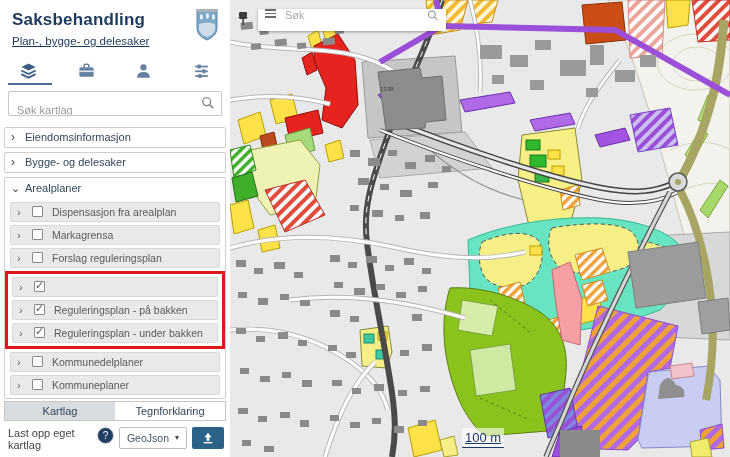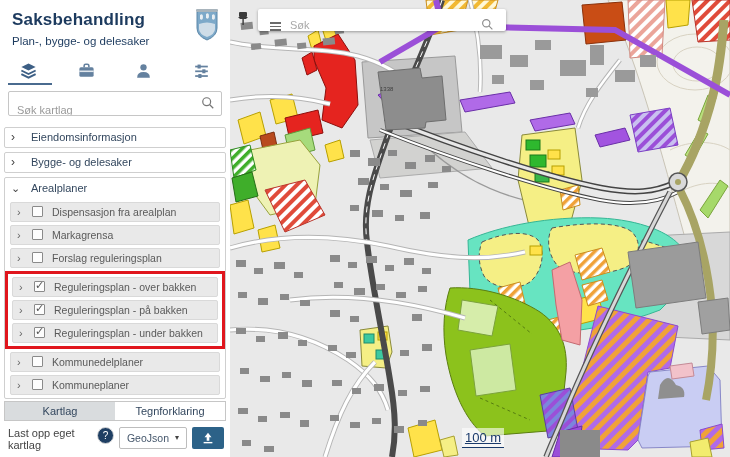--- a/index.html
+++ b/index.html
@@ -5,40 +5,40 @@
   * { margin:0; padding:0; box-sizing:border-box; }
   html,body { width:730px; height:457px; overflow:hidden; background:#fff;
               font-family:"Liberation Sans", sans-serif; }
   .app { display:flex; width:730px; height:457px; }
 
   
   .sidebar { position:relative; width:230px; height:457px; background:#fff;
              display:flex; flex-direction:column; overflow:hidden; flex:0 0 230px; }
   .sb-head { position:relative; padding:10px 10px 0 12px; }
   .sb-title { font-size:17px; font-weight:bold; color:#1c3a5e; letter-spacing:.2px; }
-  .sb-sub   { font-size:11.5px; color:#1c3a5e; margin-top:5px; }
+  .sb-sub   { font-size:11.5px; color:#1c3a5e; margin-top:5px;text-decoration:underline; }
   .crest { position:absolute; right:10px; top:6px; width:26px; height:36px; }
 
   .icon-row { position:relative; display:flex; margin-top:8px; height:30px; }
   .icon-cell { flex:1; display:flex; align-items:center; justify-content:center; cursor:pointer; }
   .icon-cell svg { width:19px; height:19px; }
   .icon-underline { position:absolute; left:8px; bottom:0; width:44px; height:2px; background:#4a6b8f; }
 
   .search-box { position:relative; margin:6px 8px 0 8px; }
   .search-box input { width:100%; height:25px; border:1px solid #c6c6c6; border-radius:2px;
     padding:12px 26px 0 8px; font-size:11px; color:#333; outline:none;
     font-family:"Liberation Sans", sans-serif; }
   .search-box input::placeholder { color:#9a9a9a; }
   .search-box .mag { position:absolute; right:7px; top:5px; width:14px; height:14px; }
 
   .sections { margin-top:5px; }
   .sec-row { display:flex; align-items:center; height:21px; margin:4px 4px 0 4px;
     border:1px solid #cfcfcf; border-radius:2px; background:#fff; padding:0 6px; cursor:pointer; }
   .sec-row .chev { width:14px; font-size:12px; color:#444; line-height:1; }
-  .sec-label { font-size:11px; color:#33475e; margin-left:6px; }
+  .sec-label { font-size:11px; color:#33475e; }
 
   .sec-expanded { margin:4px 4px 0 4px; border:1px solid #cfcfcf; border-radius:2px;
     background:#fff; padding-bottom:3px; }
   .sec-expanded .sec-head { display:flex; align-items:center; height:21px; padding:0 6px; cursor:pointer; }
   .chev-open { width:14px; font-size:11px; color:#444; }
 
   .sub-row { display:flex; align-items:center; height:20px; margin:3px 5px 0 5px;
     background:#e9e9e9; border:1px solid #d9d9d9; border-radius:2px; padding:0 6px; cursor:pointer; }
   .sub-row .chev { width:13px; font-size:11px; color:#666; }
   .cbx { width:11px; height:11px; border:1px solid #8a8a8a; border-radius:1px; background:#fdfdfd;
@@ -71,22 +71,22 @@
     padding:0 10px; color:#fff; }
   .lang-primary { font-size:11.5px; font-weight:bold; cursor:pointer; }
   .lang-div { margin:0 6px; color:#9db6cc; font-size:11px; }
   .lang-secondary { font-size:11.5px; color:#e8eef4; cursor:pointer; }
   .about { margin-left:auto; font-size:11.5px; font-weight:bold; cursor:pointer; }
 
   
   .map-pane { position:relative; width:500px; height:457px; background:#e9e9e9; overflow:hidden; }
   .map-pane svg.map { display:block; }
 
-  .map-search { position:absolute; left:28px; top:9px; width:248px; height:22px; background:#fff;
-    border-radius:2px; box-shadow:0 1px 3px rgba(0,0,0,.35); display:flex; align-items:flex-end; padding:0 12px; }
+  .map-search { position:absolute; left:28px; top:9px; width:188px; height:22px; background:#fff;
+    border-radius:2px; box-shadow:0 1px 3px rgba(0,0,0,.35); display:flex; align-items:flex-start; padding:0 7px; }
   .burger { display:flex; flex-direction:column; gap:2px; margin-right:9px; cursor:pointer; }
   .burger span { display:block; width:11px; height:1.6px; background:#6b6b6b; }
   .map-search input { flex:1; border:none; outline:none; font-size:11px; color:#333;
     font-family:"Liberation Sans", sans-serif; background:transparent; }
   .map-search input::placeholder { color:#a8a8a8; }
   .map-pin { position:absolute; left:6px; top:10px; width:14px; height:16px; }
 
   .scale-box { position:absolute; left:232px; top:428px; width:42px; height:20px;
     background:rgba(255,255,255,.6); font-size:13px; color:#1a3a6b;
     display:flex; align-items:center; justify-content:center;
@@ -184,21 +184,20 @@
         <div class="sub-row">
           <span class="chev">›</span>
           <span class="cbx"></span>
           <span class="sub-label">Forslag reguleringsplan</span>
         </div>
 
         <div class="hl-group">
           <div class="sub-row">
             <span class="chev">›</span>
             <span class="cbx checked"></span>
-            <span class="sub-label">Reguleringsplan - over bakken</span>
           </div>
           <div class="sub-row">
             <span class="chev">›</span>
             <span class="cbx checked"></span>
             <span class="sub-label">Reguleringsplan - på bakken</span>
           </div>
           <div class="sub-row">
             <span class="chev">›</span>
             <span class="cbx checked"></span>
             <span class="sub-label">Reguleringsplan - under bakken</span>

